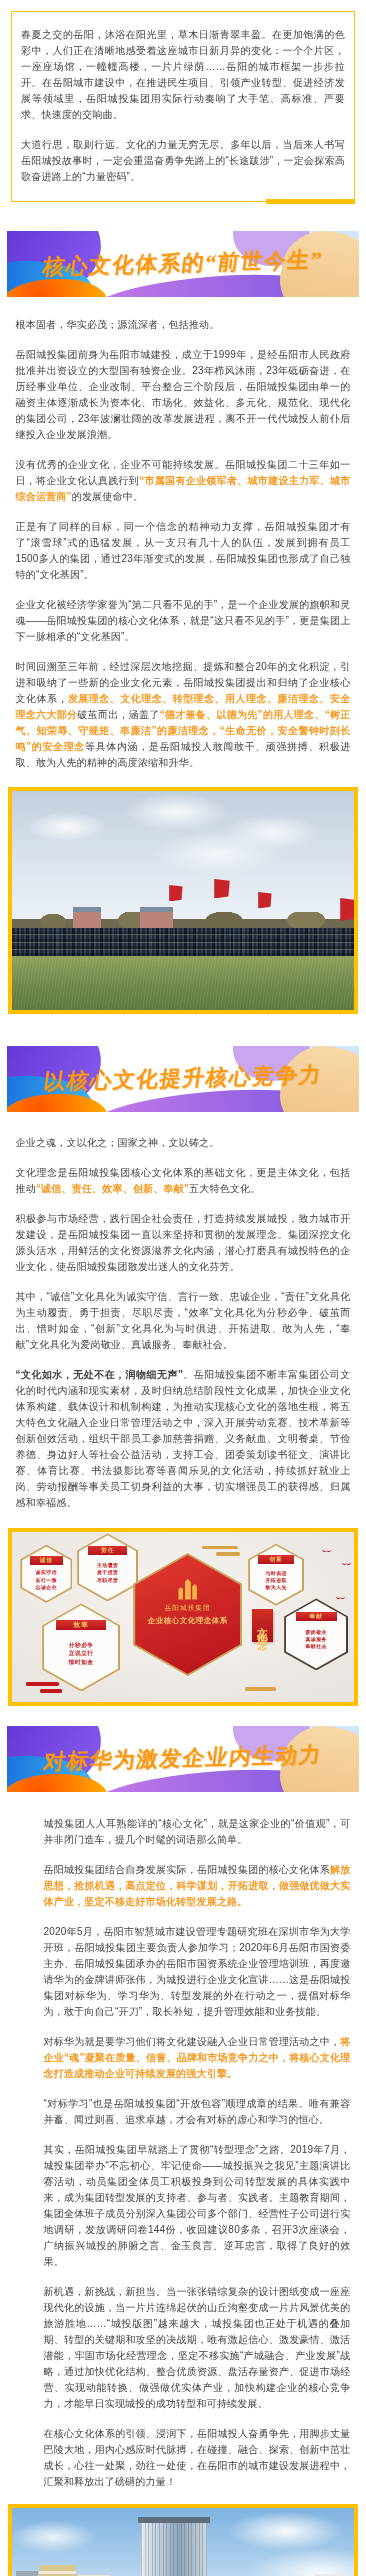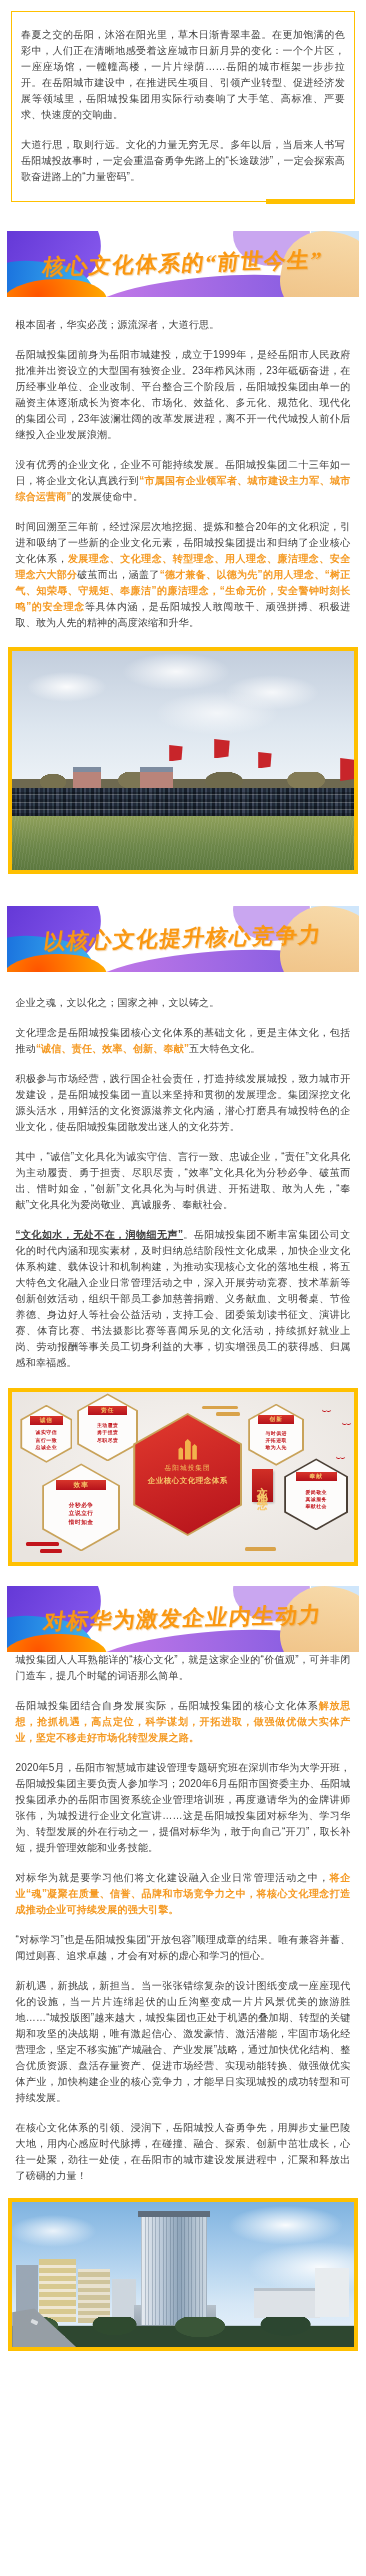--- a/index.html
+++ b/index.html
@@ -1,19 +1,19 @@
 <!DOCTYPE html>
 <html style="font-size:8.2px"><head>
 <meta charset="utf-8">
 <style>
   html,body{margin:0;padding:0;background:#ffffff;}
   body{width:366px;font-family:"Liberation Sans","DejaVu Sans",sans-serif;color:#404040;padding-bottom:8.2px;}
   .para{font-size:10px;line-height:16px;letter-spacing:0.2px;text-align:justify;margin:0 15.5px 14px;color:#404040;}
   .run-o{color:#F59A23;font-weight:700;}
-  .run-b{font-weight:700;text-decoration:underline;}
+  .run-b{font-weight:700;}
   
   .intro-box{position:relative;margin:11.3px 10.8px 0;border:1px solid #FFC000;padding:14.4px 9.3px 2.1px;}
   .intro-box .para{margin:0 0 14px;}
   .accent-bar{position:absolute;right:-1px;bottom:-3.1px;width:89px;height:4.6px;background:#FFC000;}
   
   .banner{position:relative;height:66px;margin:0 7.2px;background:#fff;overflow:hidden;}
   .banner .bl{position:absolute;}
   .bl-purple{left:-17.5px;top:-30px;width:111px;height:95px;border-radius:42% 58% 55% 45%;transform:rotate(-14deg);background:linear-gradient(135deg,#5a2fd0,#8b5df0);}
   .bl-blue{left:-36px;top:30px;width:121px;height:72px;border-radius:60% 40% 45% 55%;transform:rotate(7deg);background:linear-gradient(90deg,#0e5bd8,#3fb6f0);}
   .bl-orange{left:-6.2px;top:48px;width:106px;height:49px;border-radius:55% 45% 50% 50%;background:radial-gradient(circle at 35% 35%,#ff5400,#ffb300);}
@@ -122,23 +122,25 @@
     <span class="bl bl-blue"></span>
     <span class="bl bl-orange"></span>
     <span class="bl bl-wave"></span>
     <span class="bl bl-sky"></span>
     <span class="bl bl-lav"></span>
     <span class="bl bl-peach"></span>
     <div class="banner-title">核心文化体系的“前世今生”</div>
   </div>
 
   <div style="margin-top:20.6px;">
-    <p class="para"><span>根本固者，华实必茂；源流深者，大道行思。</span></p>
+    <p class="para"><span>根本固者，华实必茂；源流深者，包括推动。</span></p>
     <p class="para"><span>岳阳城投集团前身为岳阳市城建投，成立于1999年，是经岳阳市人民政府批准并出资设立的大型国有独资企业。23年栉风沐雨，23年砥砺奋进，在历经事业单位、企业改制、平台整合三个阶段后，岳阳城投集团由单一的融资主体逐渐成长为资本化、市场化、效益化、多元化、规范化、现代化的集团公司，23年波澜壮阔的改革发展进程，离不开一代代城投人前仆后继投入企业发展浪潮。</span></p>
     <p class="para"><span>没有优秀的企业文化，企业不可能持续发展。岳阳城投集团二十三年如一日，将企业文化认真践行到</span><span class="run-o">“市属国有企业领军者、城市建设主力军、城市综合运营商”</span><span>的发展使命中。</span></p>
+    <p class="para"><span>正是有了同样的目标，同一个信念的精神动力支撑，岳阳城投集团才有了“滚雪球”式的迅猛发展，从一支只有几十人的队伍，发展到拥有员工1500多人的集团，通过23年渐变式的发展，岳阳城投集团也形成了自己独特的“文化基因”。</span></p>
+    <p class="para"><span>企业文化被经济学家誉为“第二只看不见的手”，是一个企业发展的旗帜和灵魂——岳阳城投集团的核心文化体系，就是“这只看不见的手”，更是集团上下一脉相承的“文化基因”。</span></p>
     <p class="para"><span>时间回溯至三年前，经过深层次地挖掘、提炼和整合20年的文化积淀，引进和吸纳了一些新的企业文化元素，岳阳城投集团提出和归纳了企业核心文化体系，</span><span class="run-o">发展理念、文化理念、转型理念、用人理念、廉洁理念、安全理念六大部分</span><span>破茧而出，涵盖了</span><span class="run-o">“德才兼备、以德为先”的用人理念、“树正气、知荣辱、守规矩、奉廉洁”的廉洁理念，“生命无价，安全警钟时刻长鸣”的安全理念</span><span>等具体内涵，是岳阳城投人敢闯敢干、顽强拼搏、积极进取、敢为人先的精神的高度浓缩和升华。</span></p>
   </div>
 
   <div class="photo" id="photo1">
     <div class="ph-inner">
       <div class="ph-sky"></div>
       <div class="ph-treeline"></div>
       <div class="ph-house h1"></div>
       <div class="ph-house h2"></div>
       <div class="ph-flag" style="left:157px;top:94px;"></div>
@@ -267,26 +269,27 @@
     <span class="bl bl-purple"></span>
     <span class="bl bl-blue"></span>
     <span class="bl bl-orange"></span>
     <span class="bl bl-wave"></span>
     <span class="bl bl-sky"></span>
     <span class="bl bl-lav"></span>
     <span class="bl bl-peach"></span>
     <div class="banner-title">对标华为激发企业内生动力</div>
   </div>
 
-  <div style="">
+  <div style="margin-top:24px;padding-left:28px;">
     <p class="para"><span>城投集团人人耳熟能详的“核心文化”，就是这家企业的“价值观”，可并非闭门造车，提几个时髦的词语那么简单。</span></p>
     <p class="para"><span>岳阳城投集团结合自身发展实际，岳阳城投集团的核心文化体系</span><span class="run-o">解放思想，抢抓机遇，高点定位，科学谋划，开拓进取，做强做优做大实体产业，坚定不移走好市场化转型发展之路。</span></p>
     <p class="para"><span>2020年5月，岳阳市智慧城市建设管理专题研究班在深圳市华为大学开班，岳阳城投集团主要负责人参加学习；2020年6月岳阳市国资委主办、岳阳城投集团承办的岳阳市国资系统企业管理培训班，再度邀请华为的金牌讲师张伟，为城投进行企业文化宣讲……这是岳阳城投集团对标华为、学习华为、转型发展的外在行动之一，提倡对标华为，敢于向自己“开刀”，取长补短，提升管理效能和业务技能。</span></p>
     <p class="para"><span>对标华为就是要学习他们将文化建设融入企业日常管理活动之中，</span><span class="run-o">将企业“魂”凝聚在质量、信誉、品牌和市场竞争力之中，将核心文化理念打造成推动企业可持续发展的强大引擎。</span></p>
     <p class="para"><span>“对标学习”也是岳阳城投集团“开放包容”顺理成章的结果。唯有兼容并蓄、闻过则喜、追求卓越，才会有对标的虚心和学习的恒心。</span></p>
+    <p class="para"><span>其实，岳阳城投集团早就踏上了贯彻“转型理念”之路。2019年7月，城投集团举办“不忘初心、牢记使命——城投振兴之我见”主题演讲比赛活动，动员集团全体员工积极投身到公司转型发展的具体实践中来，成为集团转型发展的支持者、参与者、实践者。主题教育期间，集团全体班子成员分别深入集团公司多个部门、经营性子公司进行实地调研，发放调研问卷144份，收回建议80多条，召开3次座谈会，广纳振兴城投的肺腑之言、金玉良言、逆耳忠言，取得了良好的效果。</span></p>
     <p class="para"><span>新机遇，新挑战，新担当。当一张张错综复杂的设计图纸变成一座座现代化的设施，当一片片连绵起伏的山丘沟壑变成一片片风景优美的旅游胜地……“城投版图”越来越大，城投集团也正处于机遇的叠加期、转型的关键期和攻坚的决战期，唯有激起信心、激发豪情、激活潜能，牢固市场化经营理念，坚定不移实施“产城融合、产业发展”战略，通过加快优化结构、整合优质资源、盘活存量资产、促进市场经营、实现动能转换、做强做优实体产业，加快构建企业的核心竞争力，才能早日实现城投的成功转型和可持续发展。</span></p>
     <p class="para"><span>在核心文化体系的引领、浸润下，岳阳城投人奋勇争先，用脚步丈量巴陵大地，用内心感应时代脉搏，在碰撞、融合、探索、创新中茁壮成长，心往一处聚，劲往一处使，在岳阳市的城市建设发展进程中，汇聚和释放出了磅礴的力量！</span></p>
   </div>
 
   <div class="photo" id="photo3">
     <div class="ph-inner">
       <div class="ct ct-b1"></div>
       <div class="ct ct-b2"></div>
       <div class="ct ct-b3"></div>
       <div class="ct ct-b4"></div>

